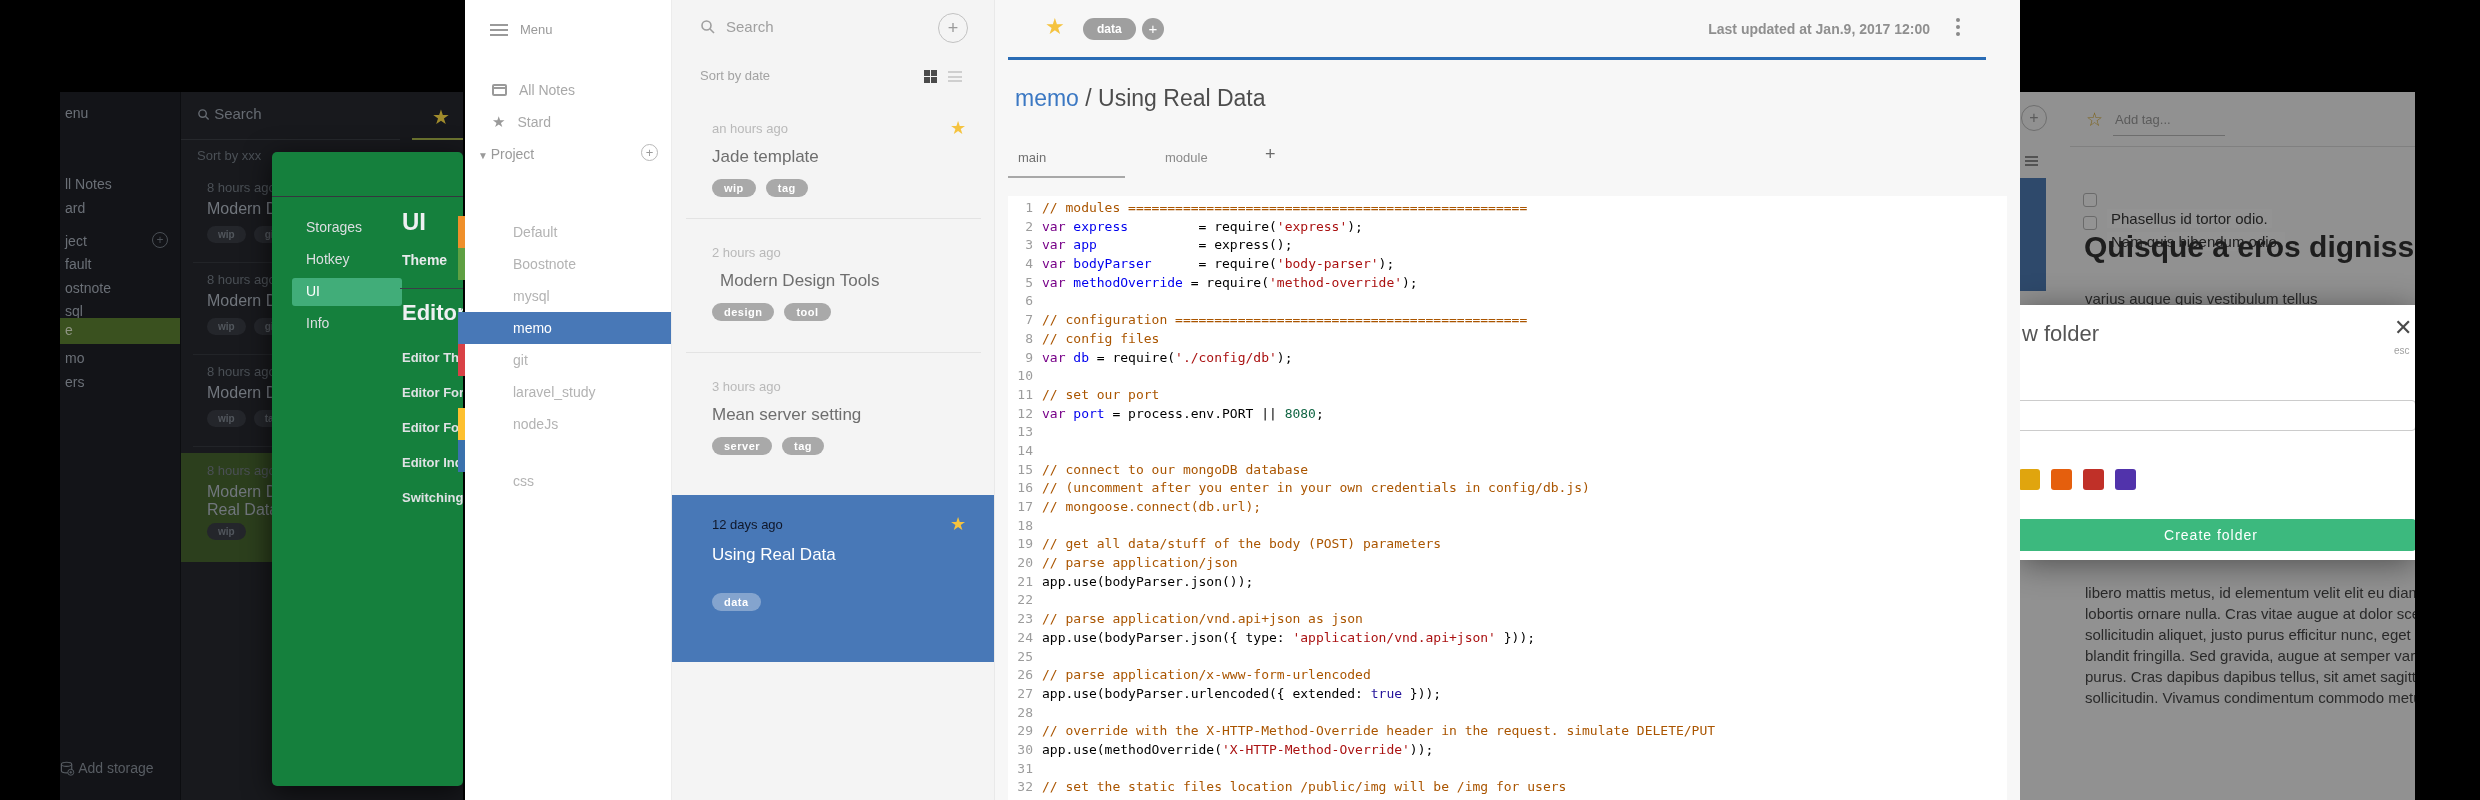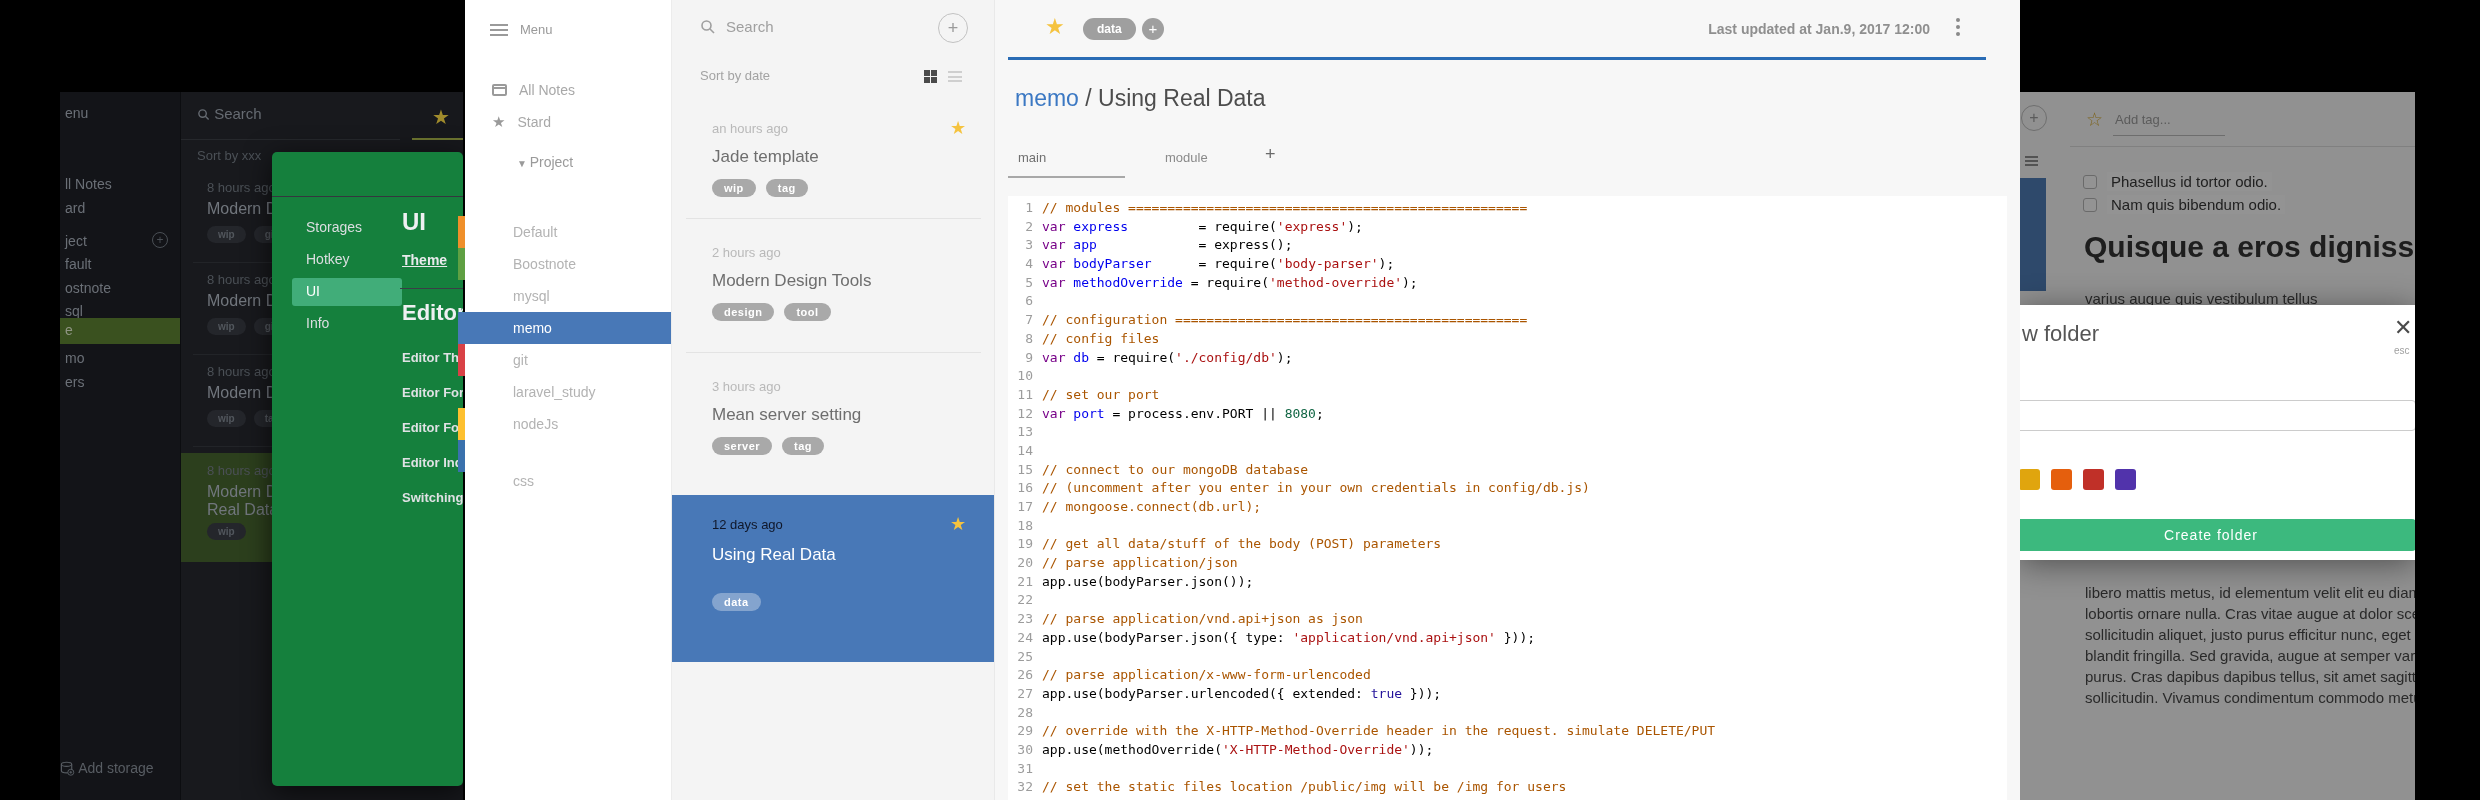--- a/index.html
+++ b/index.html
@@ -29,37 +29,37 @@
   .dk-star { position:absolute; left:32px; top:13px; color:#a08b2c; font-size:20px; }
   .dk-ed-divider { position:absolute; left:12px; top:46px; width:51px; height:2px; background:#6d7530; }
 
   
   #settings { position:absolute; left:272px; top:152px; width:191px; height:634px; background:#15803d; border-radius:5px; box-shadow:0 6px 28px rgba(0,0,0,.65); overflow:hidden;padding-left:43px; }
   .st-top { position:absolute; left:0; top:0; width:191px; height:45px; border-bottom:1px solid #34373f; }
   .st-nav { position:absolute; left:20px; top:62px; width:110px; }
   .st-nav-item { position:relative; height:28px; line-height:22px; color:#dcdee1; font-size:14px; padding:2px 14px; margin-bottom:4px; border-radius:3px; }
   .st-nav-item.sel { background:#41ad79; color:#fff; }
   .st-ui-h { position:absolute; left:130px; top:56px; color:#eef0f2; font-size:24px; font-weight:bold; white-space:nowrap; }
-  .st-theme { position:absolute; left:130px; top:100px; color:#e8eaec; font-size:14px; font-weight:bold; white-space:nowrap;text-decoration:underline; }
+  .st-theme { position:absolute; left:130px; top:100px; color:#e8eaec; font-size:14px; font-weight:bold; white-space:nowrap; }
   .st-div { position:absolute; left:128px; top:136px; width:70px; height:1px; background:#3a3e46; }
   .st-editor-h { position:absolute; left:130px; top:148px; color:#eef0f2; font-size:22px; font-weight:bold; white-space:nowrap; }
   .st-item { position:absolute; left:130px; color:#dfe1e4; font-size:13px; font-weight:bold; white-space:nowrap; }
 
   
   #front { position:absolute; left:465px; top:0; width:1555px; height:800px; background:#f7f7f7; }
   
   #fr-side { position:absolute; left:0; top:0; width:207px; height:800px; background:#fff; border-right:1px solid #ececec; overflow:hidden; }
   .menu-row { position:absolute; left:25px; top:22px; display:flex; align-items:center; gap:12px; color:#9a9a9a; font-size:13px; }
   .hamburger { width:18px; height:12px; border-top:2px solid #9a9a9a; border-bottom:2px solid #9a9a9a; position:relative; }
   .hamburger:before { content:""; position:absolute; left:0; top:3px; width:18px; height:2px; background:#9a9a9a; }
   .fr-navitem { position:absolute; left:27px; display:flex; align-items:center; gap:12px; color:#a8a8a8; font-size:14px; }
   .icon-gray { color:#9a9a9a; font-size:15px; }
   .boxicon { width:15px; height:12px; border:2px solid #9a9a9a; border-radius:2px; position:relative; }
   .boxicon:before { content:""; position:absolute; left:-2px; top:1px; width:15px; height:2px; background:#9a9a9a; }
-  .proj-row { position:absolute; left:13px; top:154px; width:180px; color:#9a9a9a; font-size:14px;margin-left:39px; }
+  .proj-row { position:absolute; left:13px; top:146px; width:180px; color:#9a9a9a; font-size:14px; }
   .proj-plus { position:absolute; right:0; top:-2px; width:17px; height:17px; border:1px solid #b8b8b8; border-radius:50%; color:#9a9a9a; font-size:13px; line-height:15px; text-align:center; }
   .folder-row { position:absolute; left:0; width:207px; height:32px; line-height:32px; padding-left:48px; color:#b3b3b3; font-size:14px; }
   .folder-row.sel { background:#4878b7; color:#fff; }
   .bar { position:absolute; left:458px; width:7px; height:32px; }
   
   #fr-list { position:absolute; left:207px; top:0; width:323px; height:800px; background:#f4f4f4; border-right:1px solid #e9e9e9; overflow:hidden; }
   .search-row { position:absolute; left:28px; top:18px; display:flex; align-items:center; gap:10px; color:#9f9f9f; font-size:15px; }
   .list-plus { position:absolute; left:266px; top:13px; width:30px; height:30px; border:1px solid #c2c2c2; border-radius:50%; color:#9a9a9a; font-size:18px; line-height:28px; text-align:center; }
   .sort-row { position:absolute; left:28px; top:68px; color:#a3a3a3; font-size:13px; }
   .grid-ic { position:absolute; left:252px; top:70px; width:13px; height:13px; display:grid; grid-template-columns:6px 6px; grid-gap:1px; }
@@ -104,21 +104,21 @@
   .rw-plus { position:absolute; left:1px; top:13px; width:26px; height:26px; border:1px solid #bdbdbd; border-radius:50%; color:#9a9a9a; font-size:16px; line-height:24px; text-align:center; }
   .rw-lines { position:absolute; left:5px; top:64px; width:13px; height:10px; border-top:2px solid #8a8a8a; border-bottom:2px solid #8a8a8a; }
   .rw-lines:before { content:""; display:block; margin-top:2px; width:13px; height:2px; background:#8a8a8a; }
   .rw-bluestrip { position:absolute; left:0; top:86px; width:26px; height:113px; background:#4878b7; }
   .rw-star { position:absolute; left:66px; top:16px; color:#d8ab2e; font-size:19px; }
   .rw-addtag { position:absolute; left:95px; top:20px; color:#9a9a9a; font-size:13px; }
   .rw-addtag-line { position:absolute; left:93px; top:43px; width:112px; height:1px; background:#bbb; }
   .rw-divider { position:absolute; left:50px; top:54px; width:345px; height:1px; background:#ddd; }
   .todo-row { position:absolute; left:63px; display:flex; align-items:center; gap:10px; }
   .cbx { width:14px; height:14px; border:1px solid #b5b5b5; border-radius:3px; background:#fff; flex:0 0 auto; }
-  .todo-label { background:#fff; color:#2f2f2f; font-size:15px; padding:1px 4px; white-space:nowrap; }
+  .todo-label { background:#fff; color:#2f2f2f; font-size:15px; padding:1px 4px; white-space:nowrap;margin-top:37px; }
   .rw-h1 { position:absolute; left:64px; top:138px; font-size:30px; font-weight:bold; color:#2b2b2b; white-space:nowrap; }
   .rw-partial { position:absolute; left:65px; top:198px; color:#3f3f3f; font-size:15px; white-space:nowrap; }
   .rw-para { position:absolute; left:65px; top:490px; color:#3f3f3f; font-size:15px; line-height:21px; white-space:nowrap; }
   #rw-overlay { position:absolute; inset:0; background:rgba(15,15,15,.45); }
   #dialog { position:absolute; left:0; top:213px; width:395px; height:255px; background:#fff; box-shadow:0 4px 30px rgba(0,0,0,.45); }
   .dlg-title { position:absolute; left:2px; top:16px; font-size:22px; color:#555; white-space:nowrap; }
   .dlg-close { position:absolute; left:374px; top:10px; font-size:22px; color:#4a4a4a; }
   .dlg-esc { position:absolute; left:374px; top:40px; font-size:10px; color:#a0a0a0; }
   .dlg-input { position:absolute; left:-14px; top:95px; width:410px; height:31px; border:1px solid #ccc; border-radius:4px; background:#fff; }
   .dlg-swatches { position:absolute; left:-1px; top:164px; display:flex; gap:11px; }
@@ -295,21 +295,21 @@
             <div class="star" style="top: 22px;">★</div>
             <div class="title" style="top: 52px;">Jade template</div>
             <div class="tags" style="top: 84px;">
               <span class="tagpill">wip</span>
               <span class="tagpill">tag</span>
             </div>
           </div>
           <div class="card-div" style="top: 218px;"></div>
           <div class="card" style="top: 219px; height: 133px;">
             <div class="meta" style="top: 26px;">2 hours ago</div>
-            <div class="title" style="top: 52px;">Modern Design Tools</div>
+            <div class="title" style="top: 52px; margin-left: 8px;">Modern Design Tools</div>
             <div class="tags" style="top: 84px;">
               <span class="tagpill">design</span>
               <span class="tagpill">tool</span>
             </div>
           </div>
           <div class="card-div" style="top: 352px;"></div>
           <div class="card" style="top: 353px; height: 122px;">
             <div class="meta" style="top: 26px;">3 hours ago</div>
             <div class="title" style="top: 52px;">Mean server setting</div>
             <div class="tags" style="top: 84px;">

